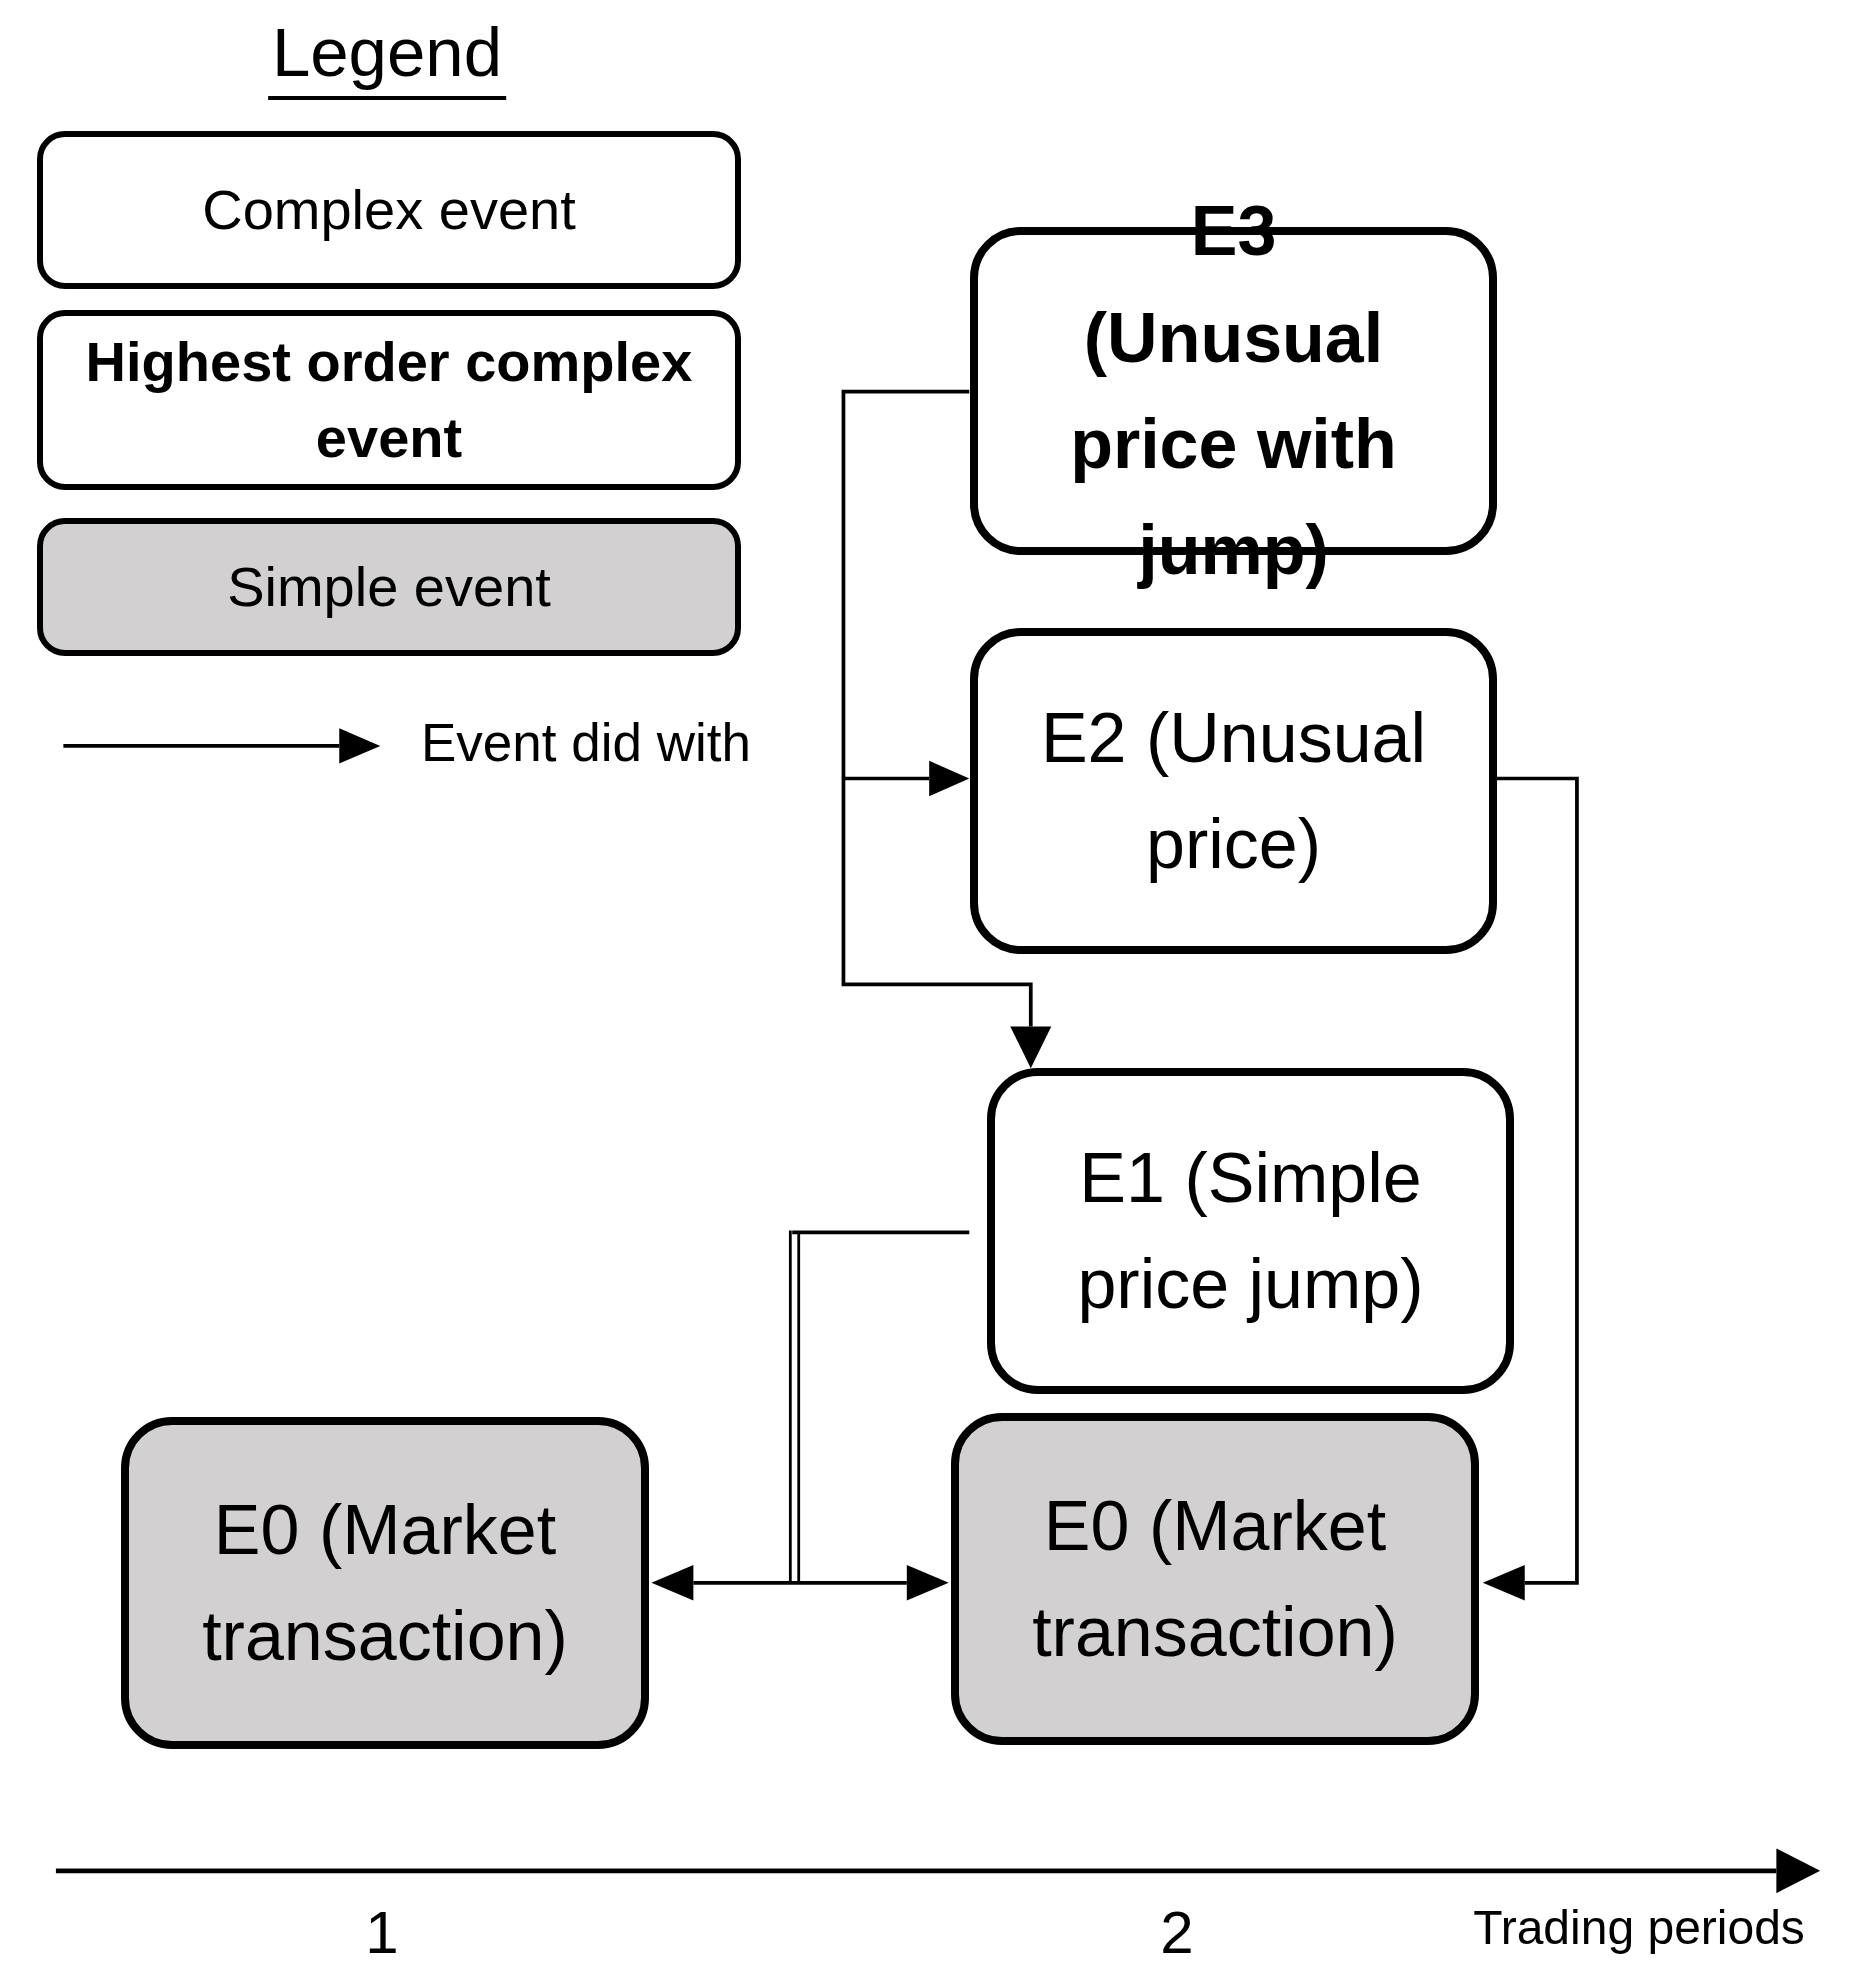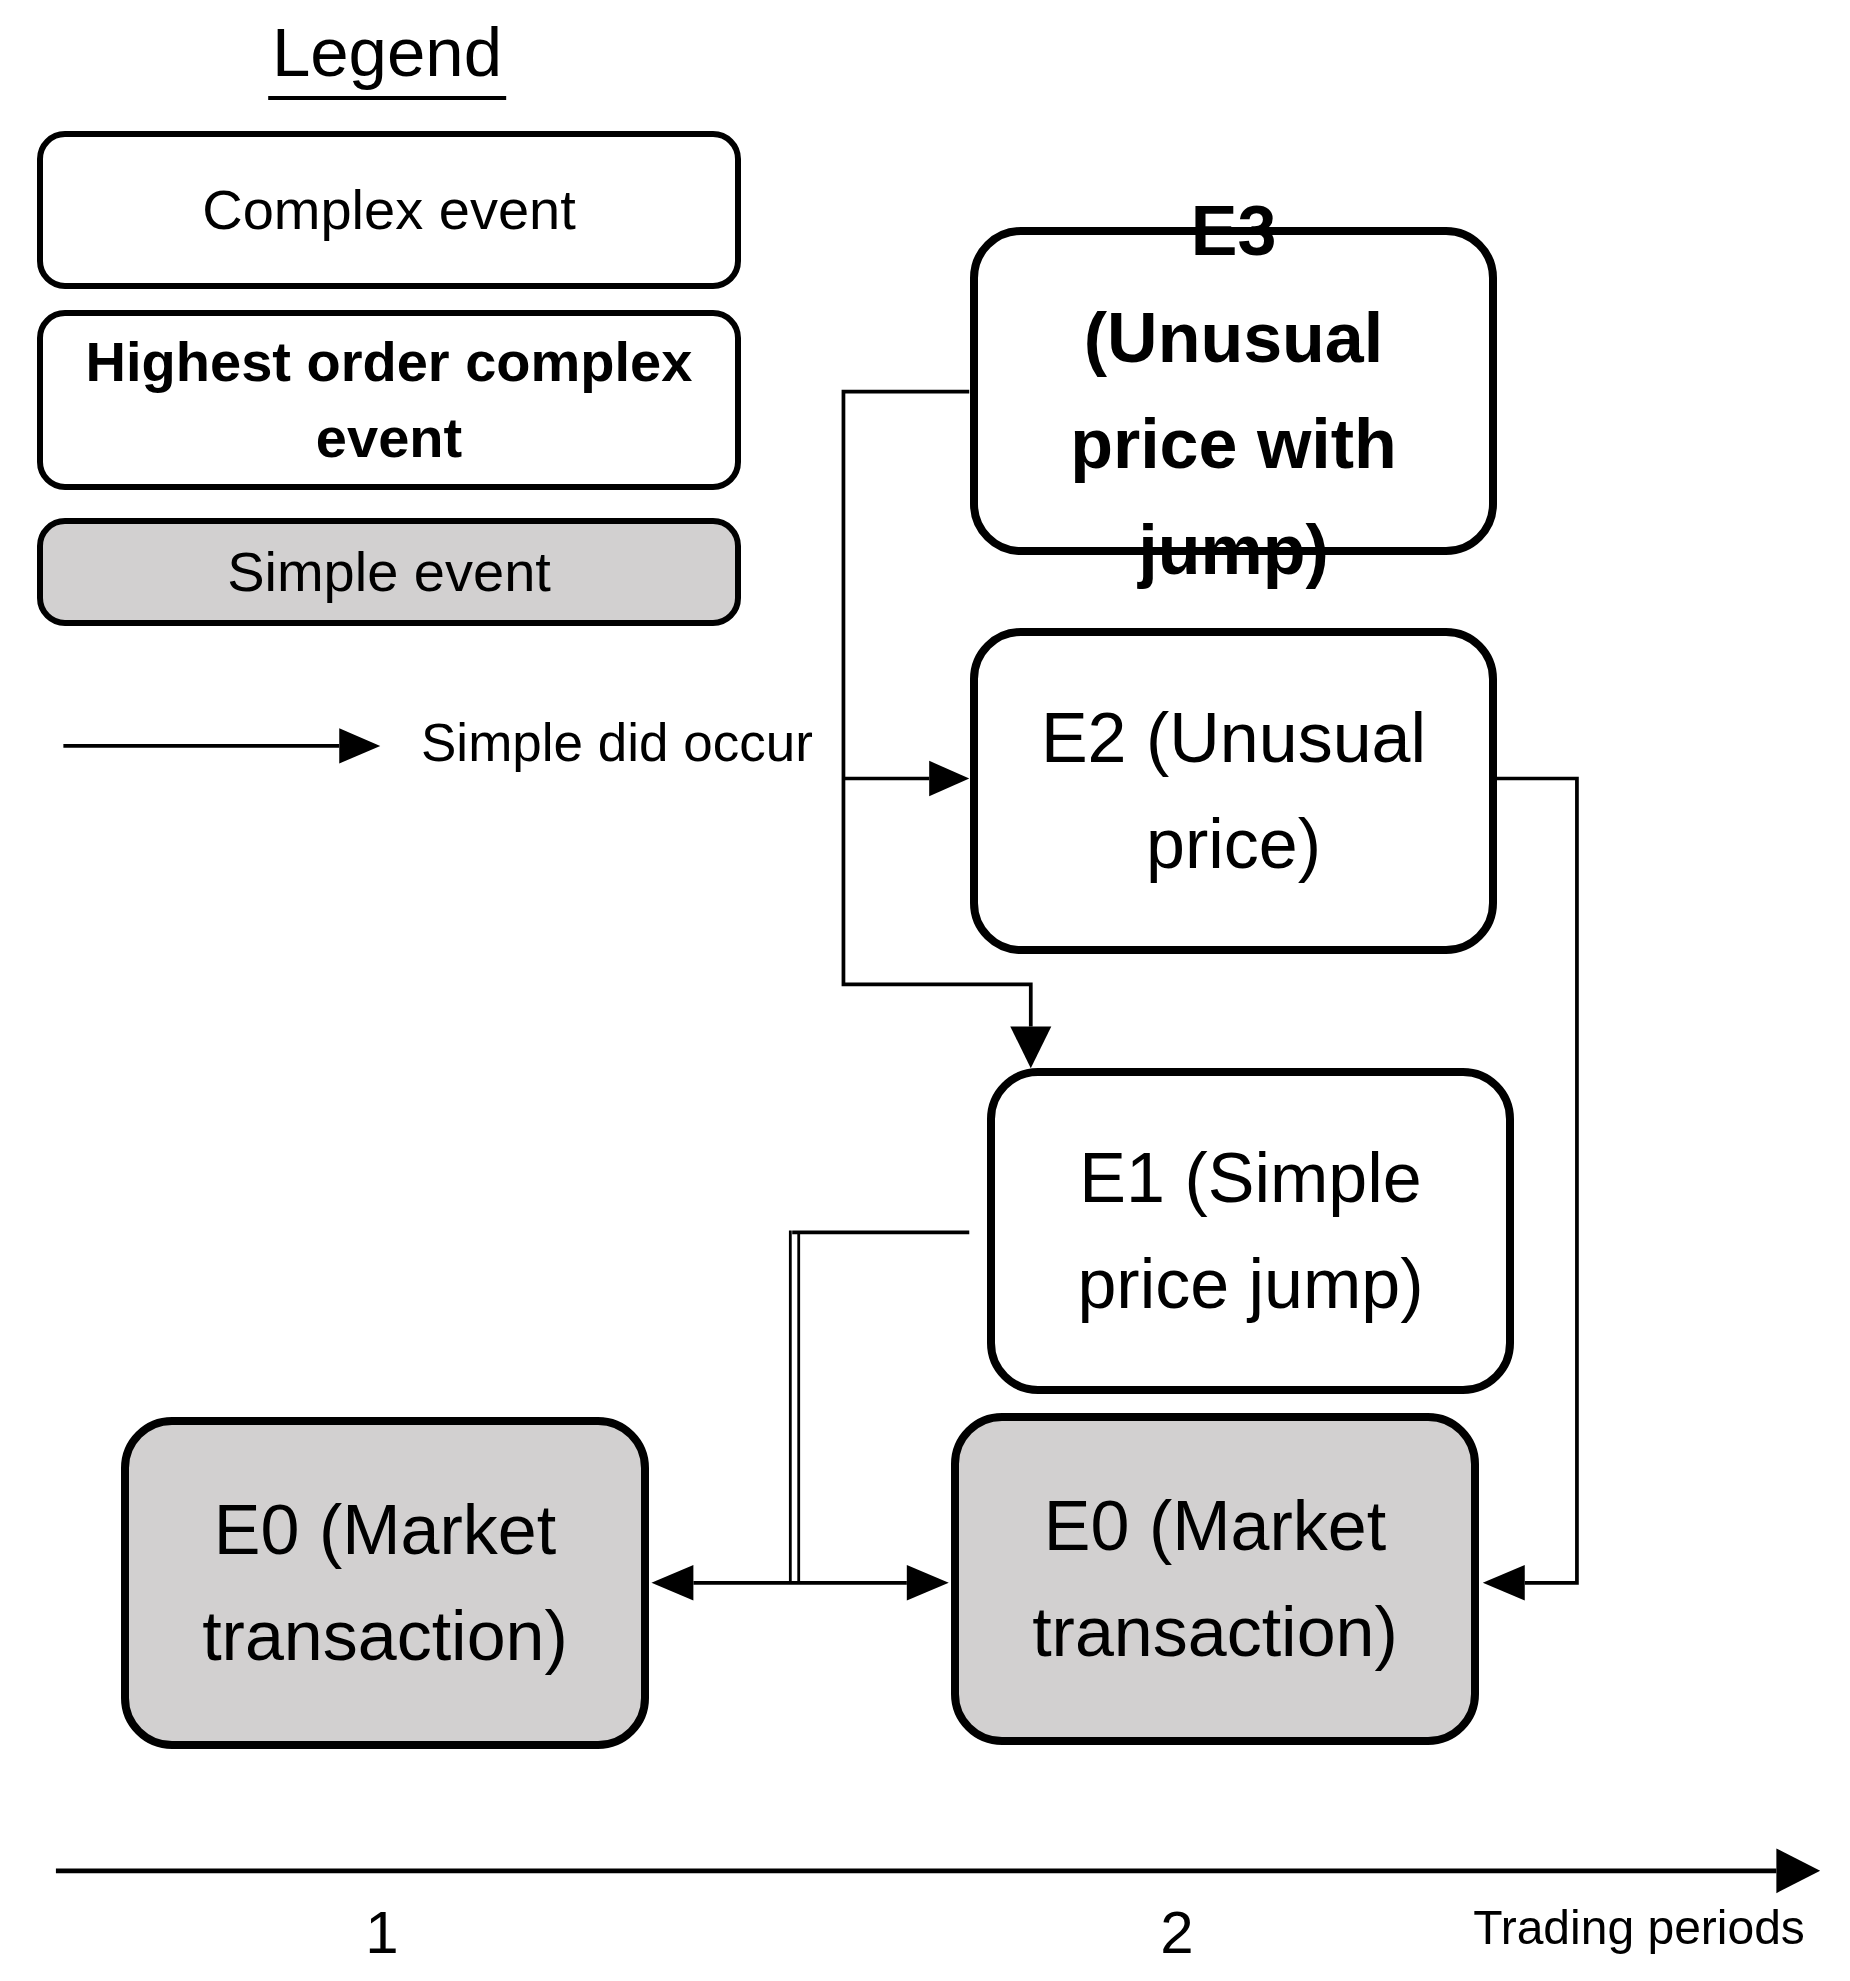--- a/index.html
+++ b/index.html
@@ -119,23 +119,23 @@
     <line x1="60" y1="2007" x2="1906" y2="2007" stroke-width="5"></line>
     <polygon points="1906,1983 1906,2031 1953,2007"></polygon>
   </svg>
 
   <div class="legend-title">Legend</div>
 
   <div class="lbox bold" style="top:310px; height:180px;">Highest order complex event</div>
 
   <div class="lbox" style="top:131px; height:158px;">Complex event</div>
 
-  <div class="lbox gray" style="top:518px; height:108px;text-align:center;">Simple event</div>
+  <div class="lbox gray" style="top:518px; height:138px;text-align:center;">Simple event</div>
 
-  <div class="free-label arrow-caption">Simple did occur</div>
+  <div class="free-label arrow-caption">Event did with</div>
 
   <div class="node bold" style="left:970px; top:227px; width:527px; height:328px;">E3 (Unusual price with jump)</div>
 
   <div class="node" style="left:970px; top:628px; width:527px; height:326px;">E2 (Unusual price)</div>
 
   <div class="node" style="left:970px; top:1068px; width:527px; height:326px;margin-left:17px;">E1 (Simple price jump)</div>
 
   <div class="node gray" style="left:121px; top:1417px; width:528px; height:332px;">E0 (Market transaction)</div>
 
   <div class="node gray" style="left:951px; top:1413px; width:528px; height:332px;">E0 (Market transaction)</div>

